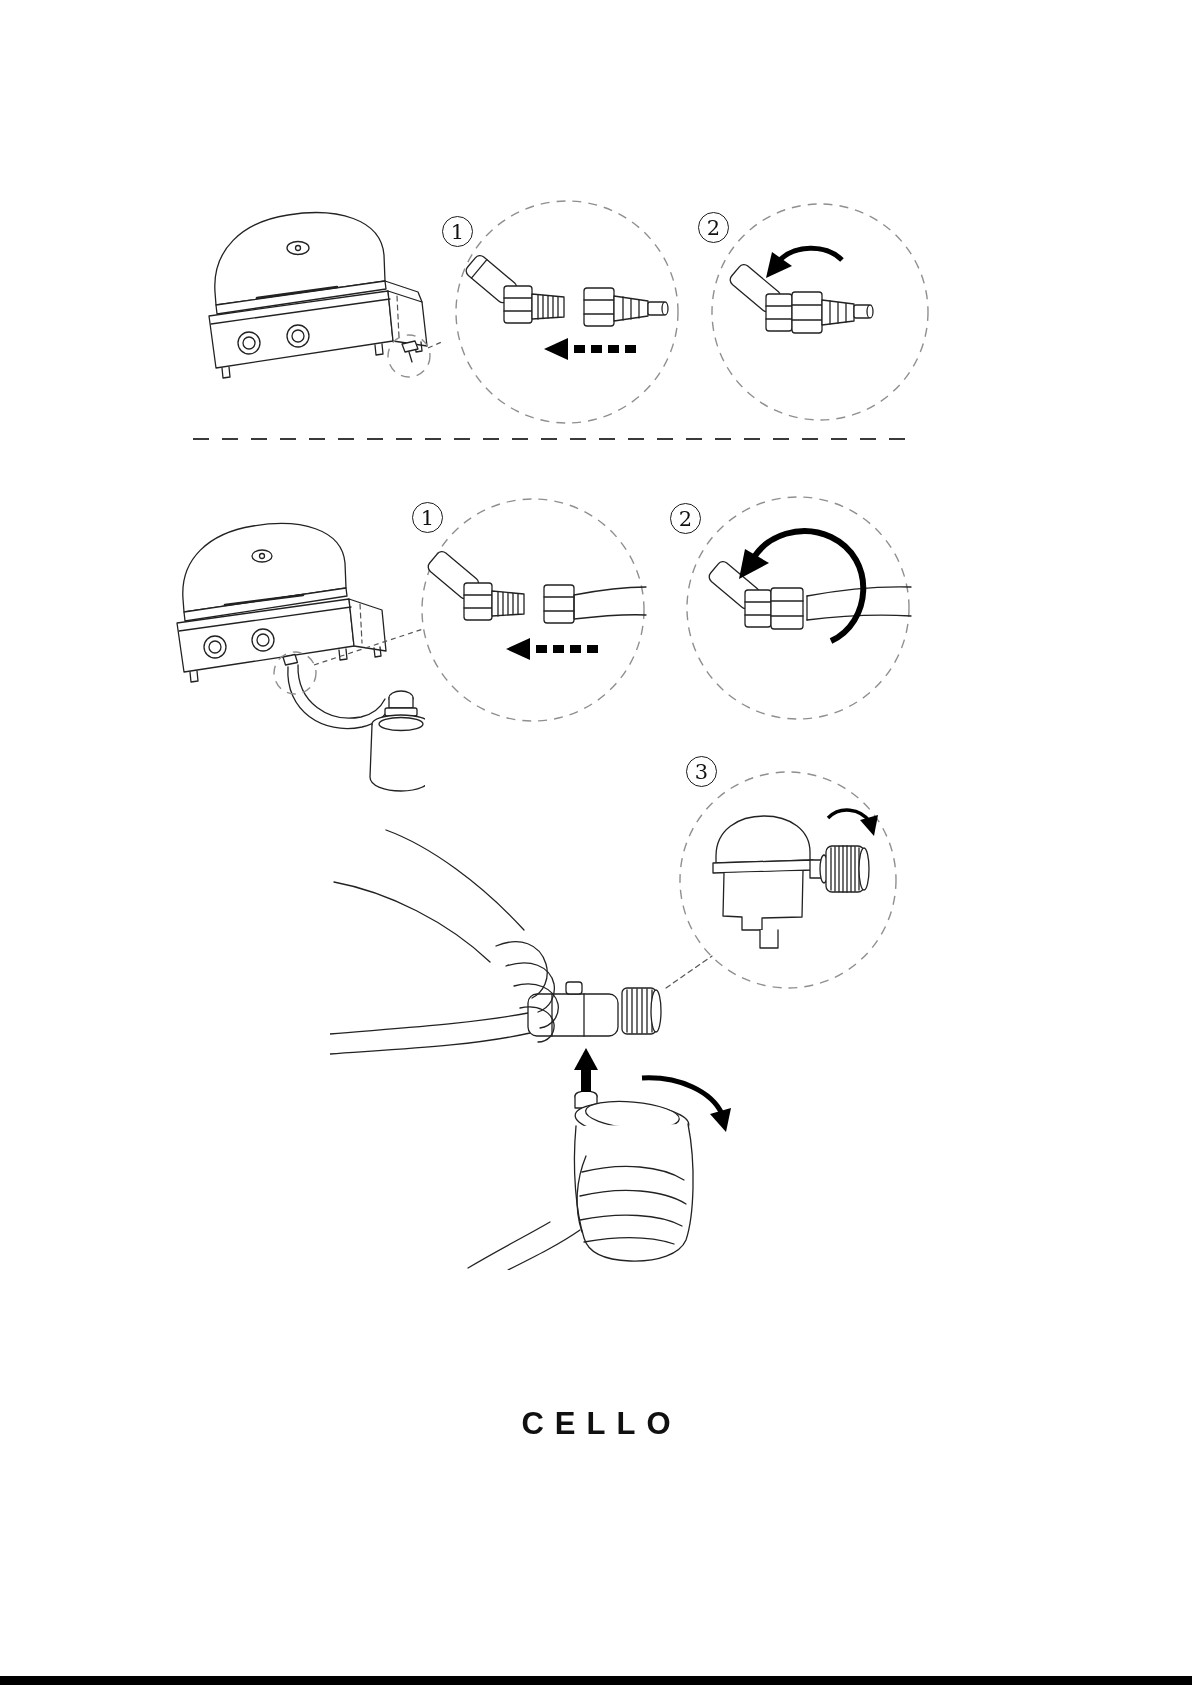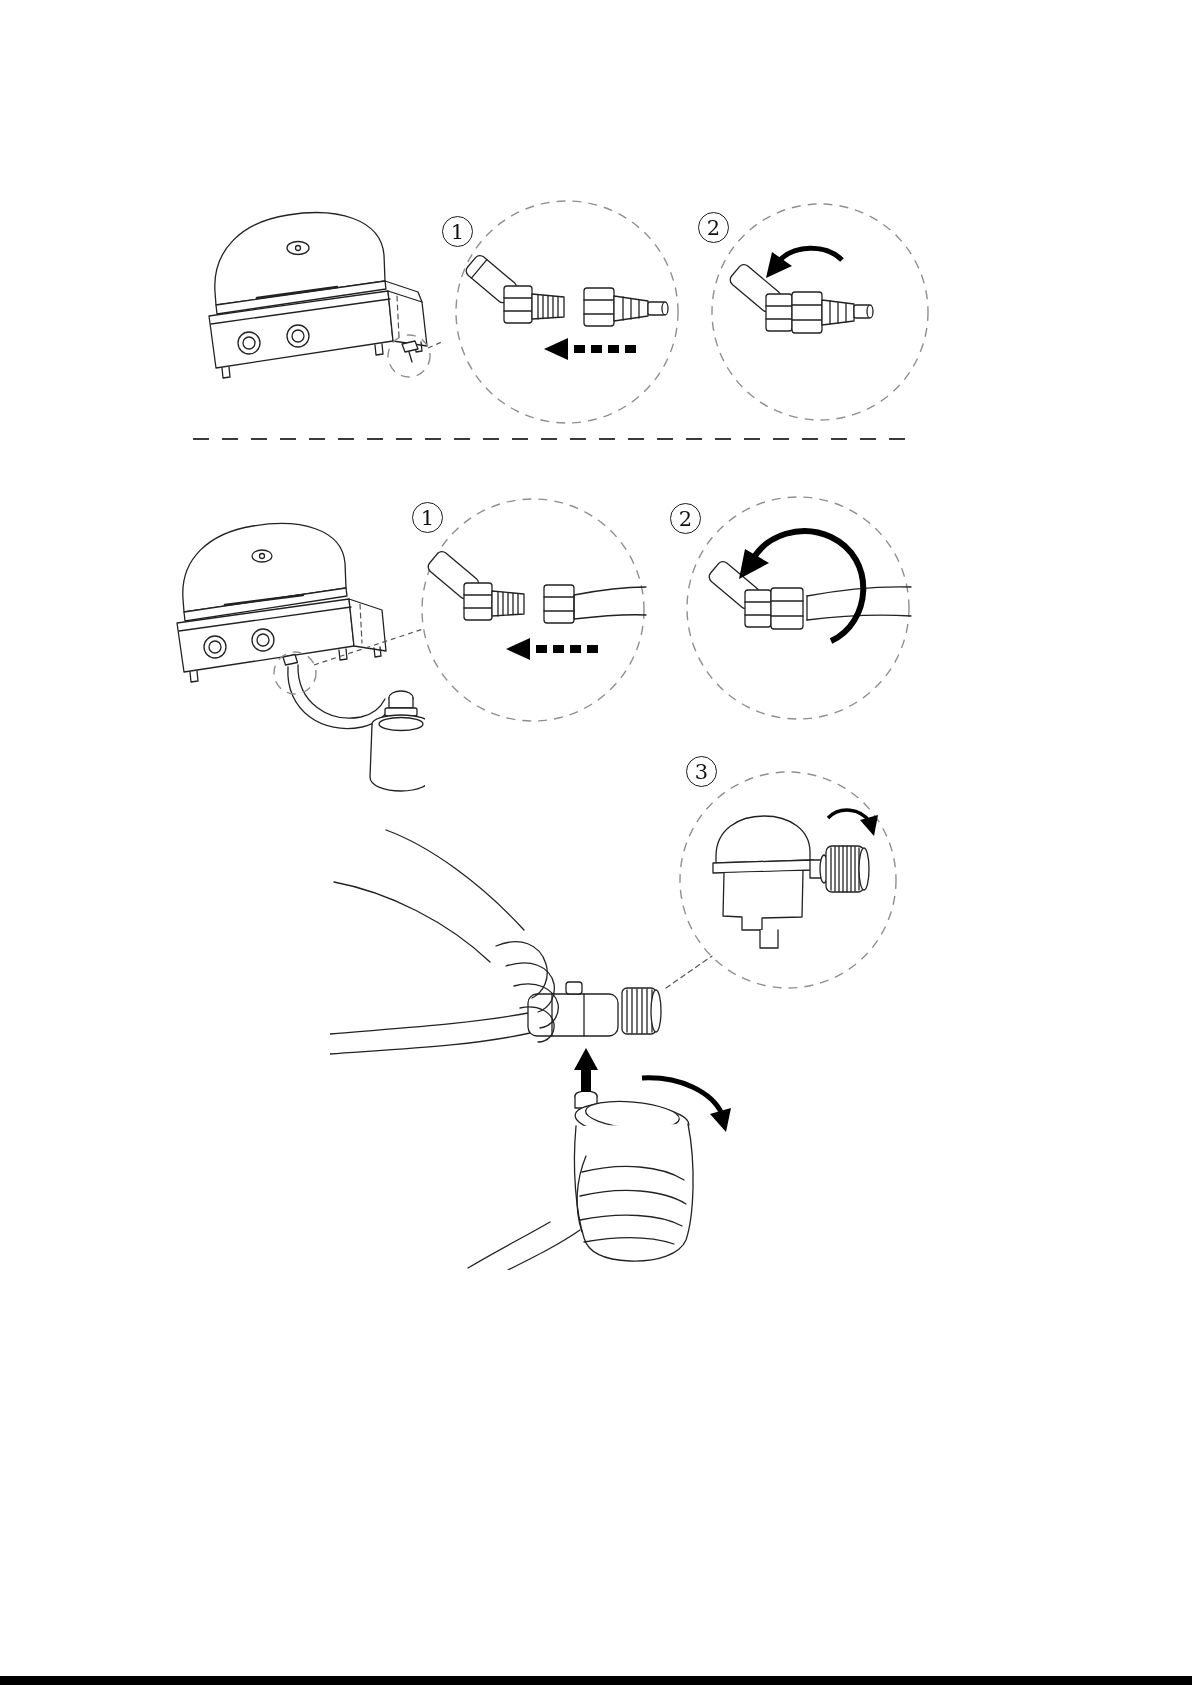--- a/index.html
+++ b/index.html
@@ -330,15 +330,16 @@
         <polygon points="256,228 244,250 268,250"></polygon>
         <rect x="251" y="250" width="10" height="22"></rect>
       </g>
       <g>
         <path class="thick" d="M312,258 C350,256 382,272 392,294"></path>
         <polygon class="blk" points="396,312 380,294 401,288"></polygon>
       </g>
     </svg>
   </div>
 
+  <div class="brand">CELLO</div>
   <div class="footer-bar"></div>
 
 </div>
 
 </body></html>

